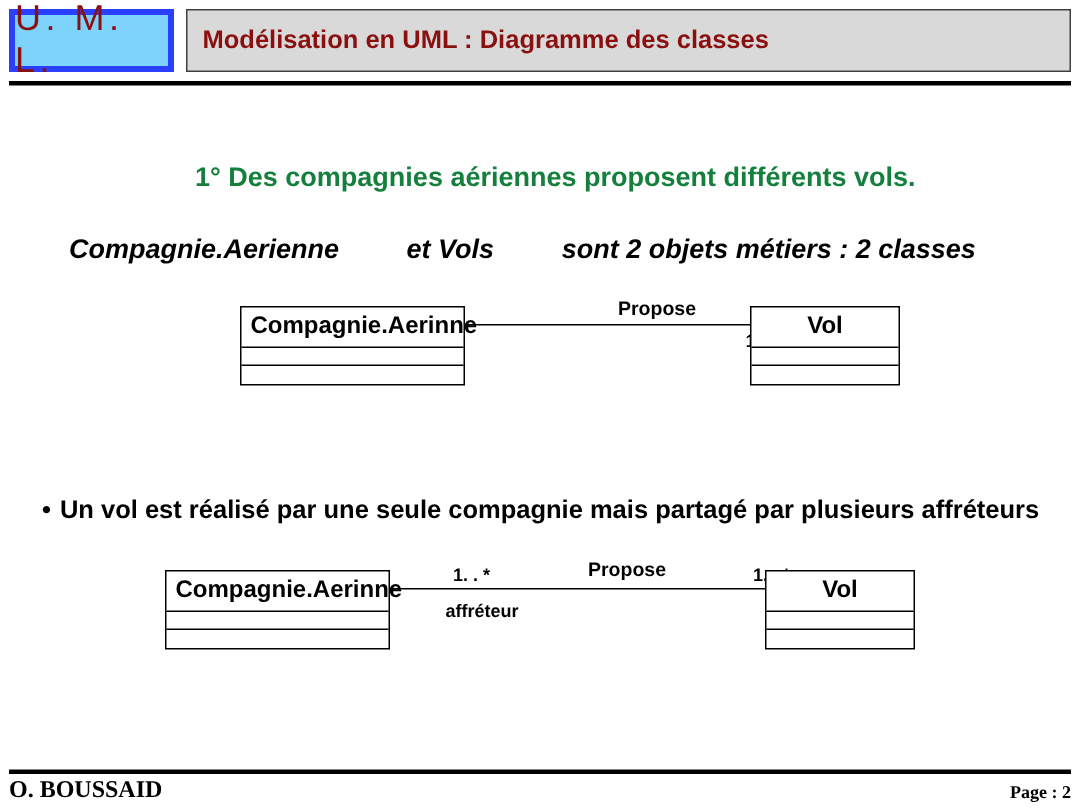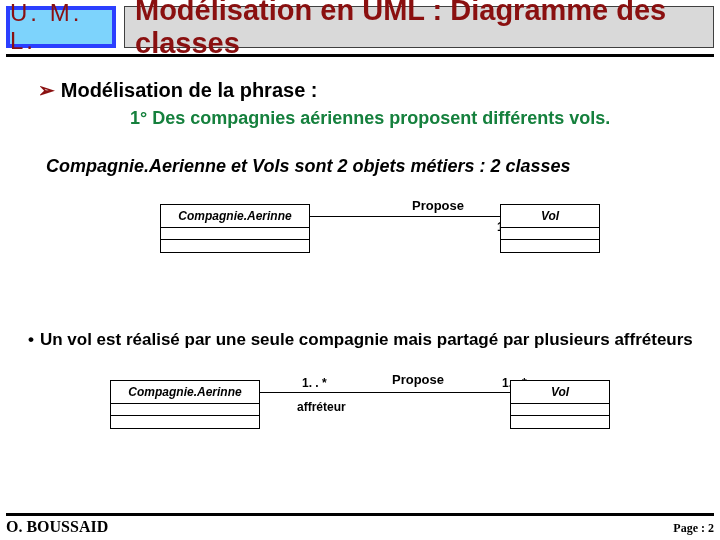--- a/index.html
+++ b/index.html
@@ -2,34 +2,34 @@
 <html><head>
 <meta charset="utf-8">
 <style>
   * { box-sizing: border-box; margin: 0; padding: 0; }
   html, body { width: 720px; height: 540px; background: #fff; font-family: "Comic Sans MS", "Comic Sans", cursive, sans-serif; color: #000; }
   .slide { position: relative; width: 720px; height: 540px; }
 
   
   .hdr { position: absolute; top: 6px; left: 6px; right: 6px; height: 42px; }
   .umlbox { position: absolute; left: 0; top: 0; width: 110px; height: 42px; border: 4px solid #2b3fff; background: #7dd3fc; display:flex; align-items:center; justify-content:center; font-weight: normal; font-size: 24px; color: #8a1010; letter-spacing: 3px; }
-  .title { position:absolute; left:118px; right:0; top:0; height:42px; background:#d9d9d9; border:1px solid #404040; display:flex; align-items:center; padding-left:10px; font-weight:bold; font-size:29px; color:#8a1010; }
+  .title { position:absolute; left:118px; right:0; top:0; height:42px; background:#d9d9d9; border:1px solid #404040; display:flex; align-items:center; padding-left:10px; font-weight:bold; font-size:17px; color:#8a1010; }
   .hr1 { position:absolute; left:6px; right:6px; top:54px; height:3px; background:#000; }
 
   
   .bullet-arrow { position:absolute; left:38px; top:78px; font-size:20px; font-weight:bold; }
   .arrow-sym { color:#8a1010; font-size:20px; margin-right:6px; }
   .sub1 { position:absolute; left:130px; top:108px; font-size:18px; font-weight:bold; color:#15803d; }
   .objline { position:absolute; left:46px; top:156px; font-size:18px; font-weight:bold; font-style:italic; color:#000; }
-  .objline .normal { font-style:italic; }
+  .objline .normal { font-style:italic;margin-left:40px; }
 
   
   .d1 { position:absolute; left:160px; top:204px; width:440px; height:70px; }
   .clsBox { position:absolute; border:1px solid #000; background:#fff; text-align:center; }
-  .clsName { border-bottom:1px solid #000; font-size:12px; font-weight:bold; padding:4px 6px; font-style:italic;}
+  .clsName { border-bottom:1px solid #000; font-size:16px; font-weight:bold; padding:4px 6px; }
   .clsAttr { border-bottom:1px solid #000; height:12px; }
   .clsOp { height:12px; }
   .d1 .boxA { left:0; top:0; width:150px; }
   .d1 .boxB { right:0; top:0; width:100px; }
   .assocLine { position:absolute; height:1px; background:#000; }
   .d1 .line { left:150px; top:12px; width:190px; }
   .label { position:absolute; font-size:13px; font-weight:bold;padding-left:32px; }
   .d1 .lblProp { left:220px; top:-6px; }
   .d1 .lblMult { left:305px; top:16px; font-size:12px; }
 
@@ -56,23 +56,20 @@
 <body>
 
 <div class="slide">
 
   <div class="hdr">
     <div class="umlbox">U. M. L.</div>
     <div class="title">Modélisation en UML : Diagramme des classes</div>
   </div>
   <div class="hr1"></div>
 
-  <div class="bullet-arrow">
-    <span class="arrow-sym">➢</span><span>Modélisation de la phrase :</span>
-  </div>
   <div class="sub1">1° Des compagnies aériennes proposent différents vols.</div>
 
   <div class="objline">
     <span>Compagnie.Aerienne</span><span class="normal"> et </span><span>Vols</span><span class="normal"> sont 2 objets métiers : 2 classes</span>
   </div>
 
   <div class="d1">
     <div class="clsBox boxA">
       <div class="clsName">Compagnie.Aerinne</div>
       <div class="clsAttr"></div>

